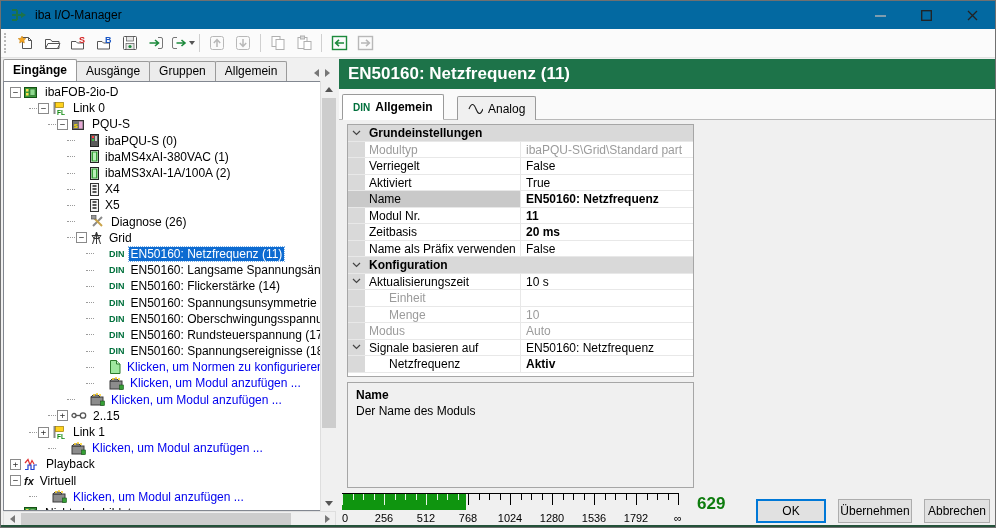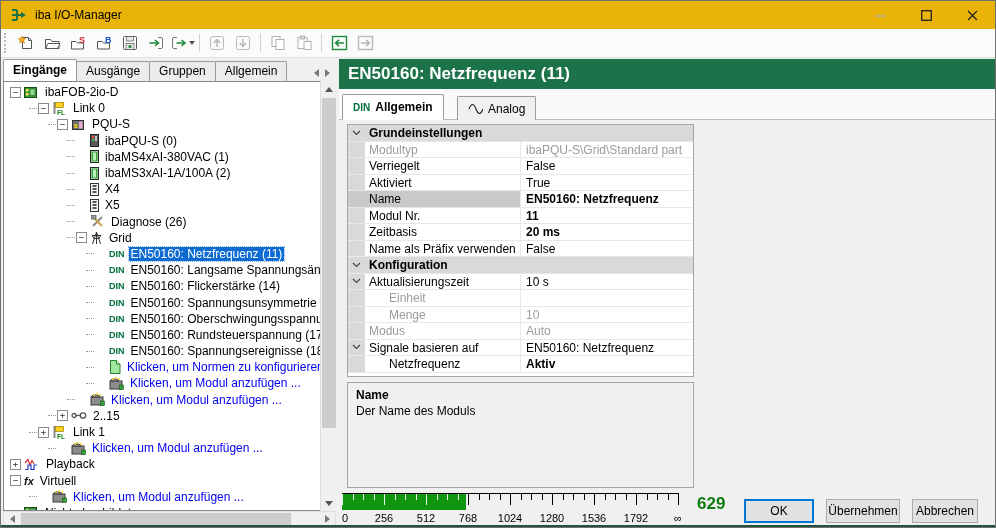--- a/index.html
+++ b/index.html
@@ -1,20 +1,20 @@
 <!DOCTYPE html>
 <html><head>
 <meta charset="utf-8">
 <style>
   html,body{margin:0;padding:0;background:#d8d8d8;font-family:"Liberation Sans",sans-serif;}
   *{box-sizing:border-box;}
   .window{position:relative;width:996px;height:528px;background:#f0f0f0;border:1px solid #707070;overflow:hidden;}
 
   
-  .titlebar{position:absolute;left:0;top:0;width:100%;height:28px;background:#eab308;display:flex;align-items:center;}
+  .titlebar{position:absolute;left:0;top:0;width:100%;height:28px;background:#0369a1;display:flex;align-items:center;}
   .app-icon{margin-left:8px;display:inline-flex;}
   .title-text{margin-left:8px;font-size:12px;color:#000;}
   .win-controls{position:absolute;right:0;top:0;height:28px;display:flex;}
   .wc{width:46px;height:28px;display:flex;align-items:center;justify-content:center;}
 
   
   .toolbar{position:absolute;left:0;top:28px;width:100%;height:29px;background:#fbfbfb;border-bottom:1px solid #e3e3e3;display:flex;align-items:center;}
   .grip{width:5px;height:20px;margin:0 4px 0 3px;border-left:2px dotted #b8b8b8;}
   .tbtn{width:26px;height:24px;display:flex;align-items:center;justify-content:center;position:relative;}
   .tbtn .caret{width:0;height:0;border-left:3.5px solid transparent;border-right:3.5px solid transparent;border-top:4px solid #555;margin-left:2px;}
@@ -82,21 +82,21 @@
 
   
   .bottom-bar{position:absolute;left:0;top:432px;width:100%;height:36px;}
   .gauge{position:absolute;left:3px;top:2px;width:345px;height:32px;}
   .gauge .rule{position:absolute;left:0;top:0;width:337px;height:1px;background:#000;}
   .gauge .bar{position:absolute;left:0;top:1px;height:16px;background:#0f950f;}
   .gauge .tick{position:absolute;top:1px;width:1px;background:#000;}
   .gauge .tick.inbar{background:#e8f5e8;}
   .gauge .glabel{position:absolute;top:19px;font-size:11px;color:#000;transform:translateX(-50%);}
   .gauge-value{position:absolute;left:358px;top:3px;width:40px;font-size:17px;font-weight:bold;color:#0e7c0e;}
-  .dlg-buttons{position:absolute;right:18px;top:8px;display:flex;gap:12px;}
+  .dlg-buttons{position:absolute;right:6px;top:8px;display:flex;gap:12px;}
   .dbtn{height:24px;background:#e1e1e1;border:1px solid #adadad;font-size:12px;font-family:"Liberation Sans",sans-serif;display:flex;align-items:center;justify-content:center;}
   .dbtn.focused{border:2px solid #0078d7;}
   .btn-ok{width:70px;}
   .btn-apply{width:74px;}
   .btn-cancel{width:66px;}
 
   .bottom-edge{position:absolute;left:0;bottom:0;width:100%;height:2px;background:#24523a;}
 </style>
 </head>
 <body>

